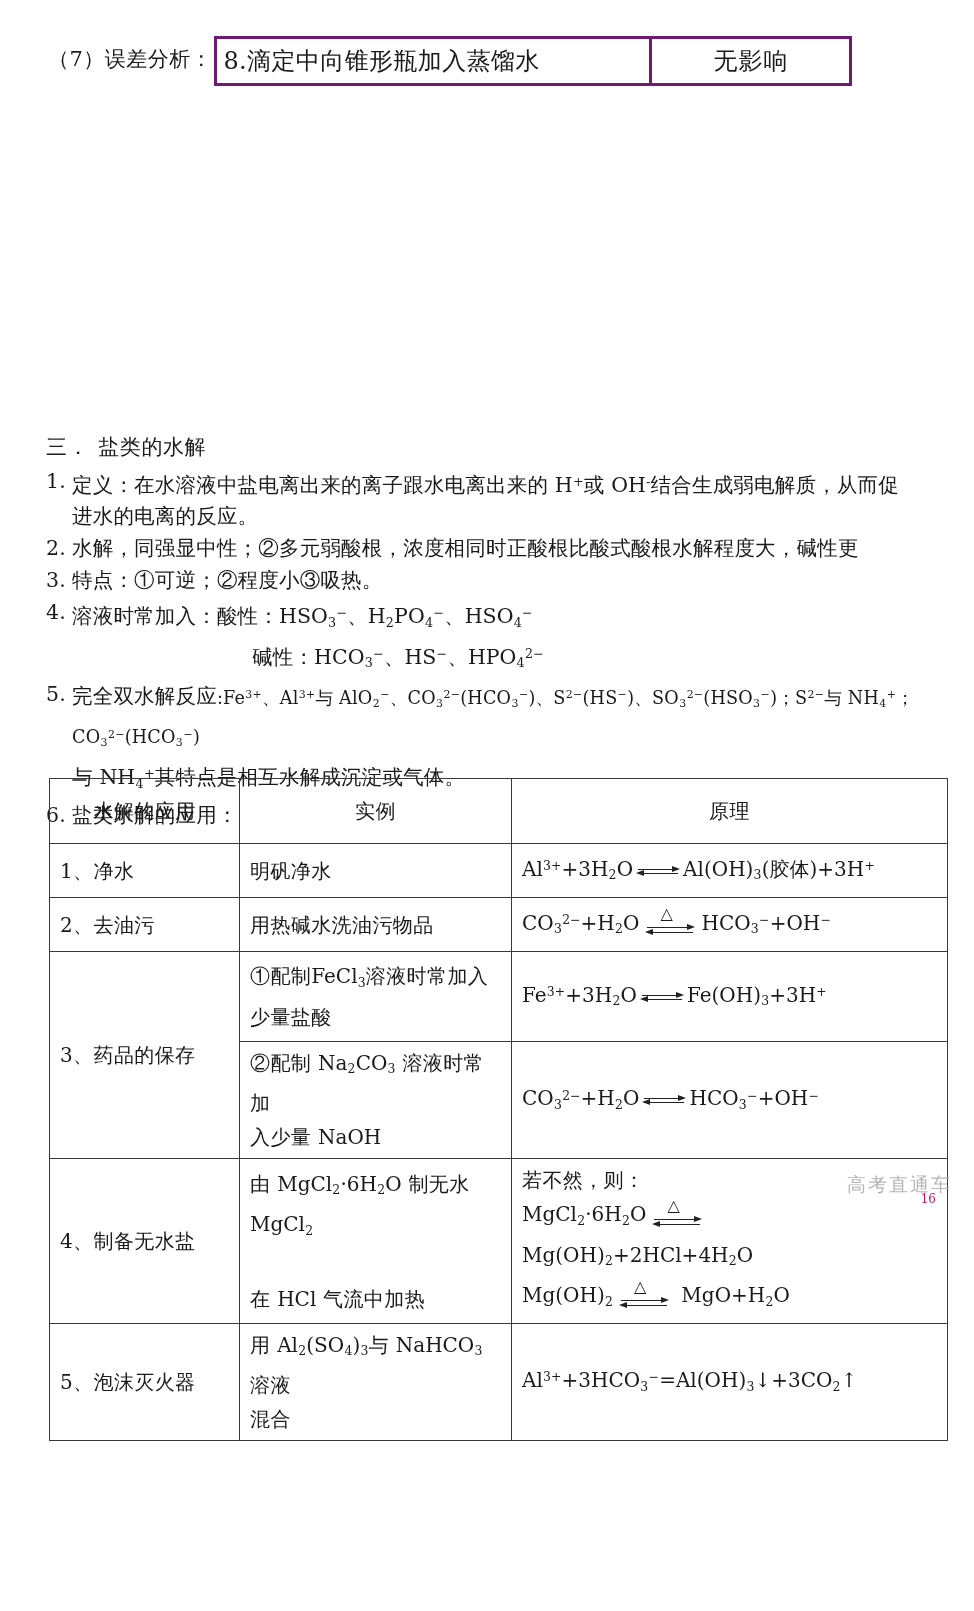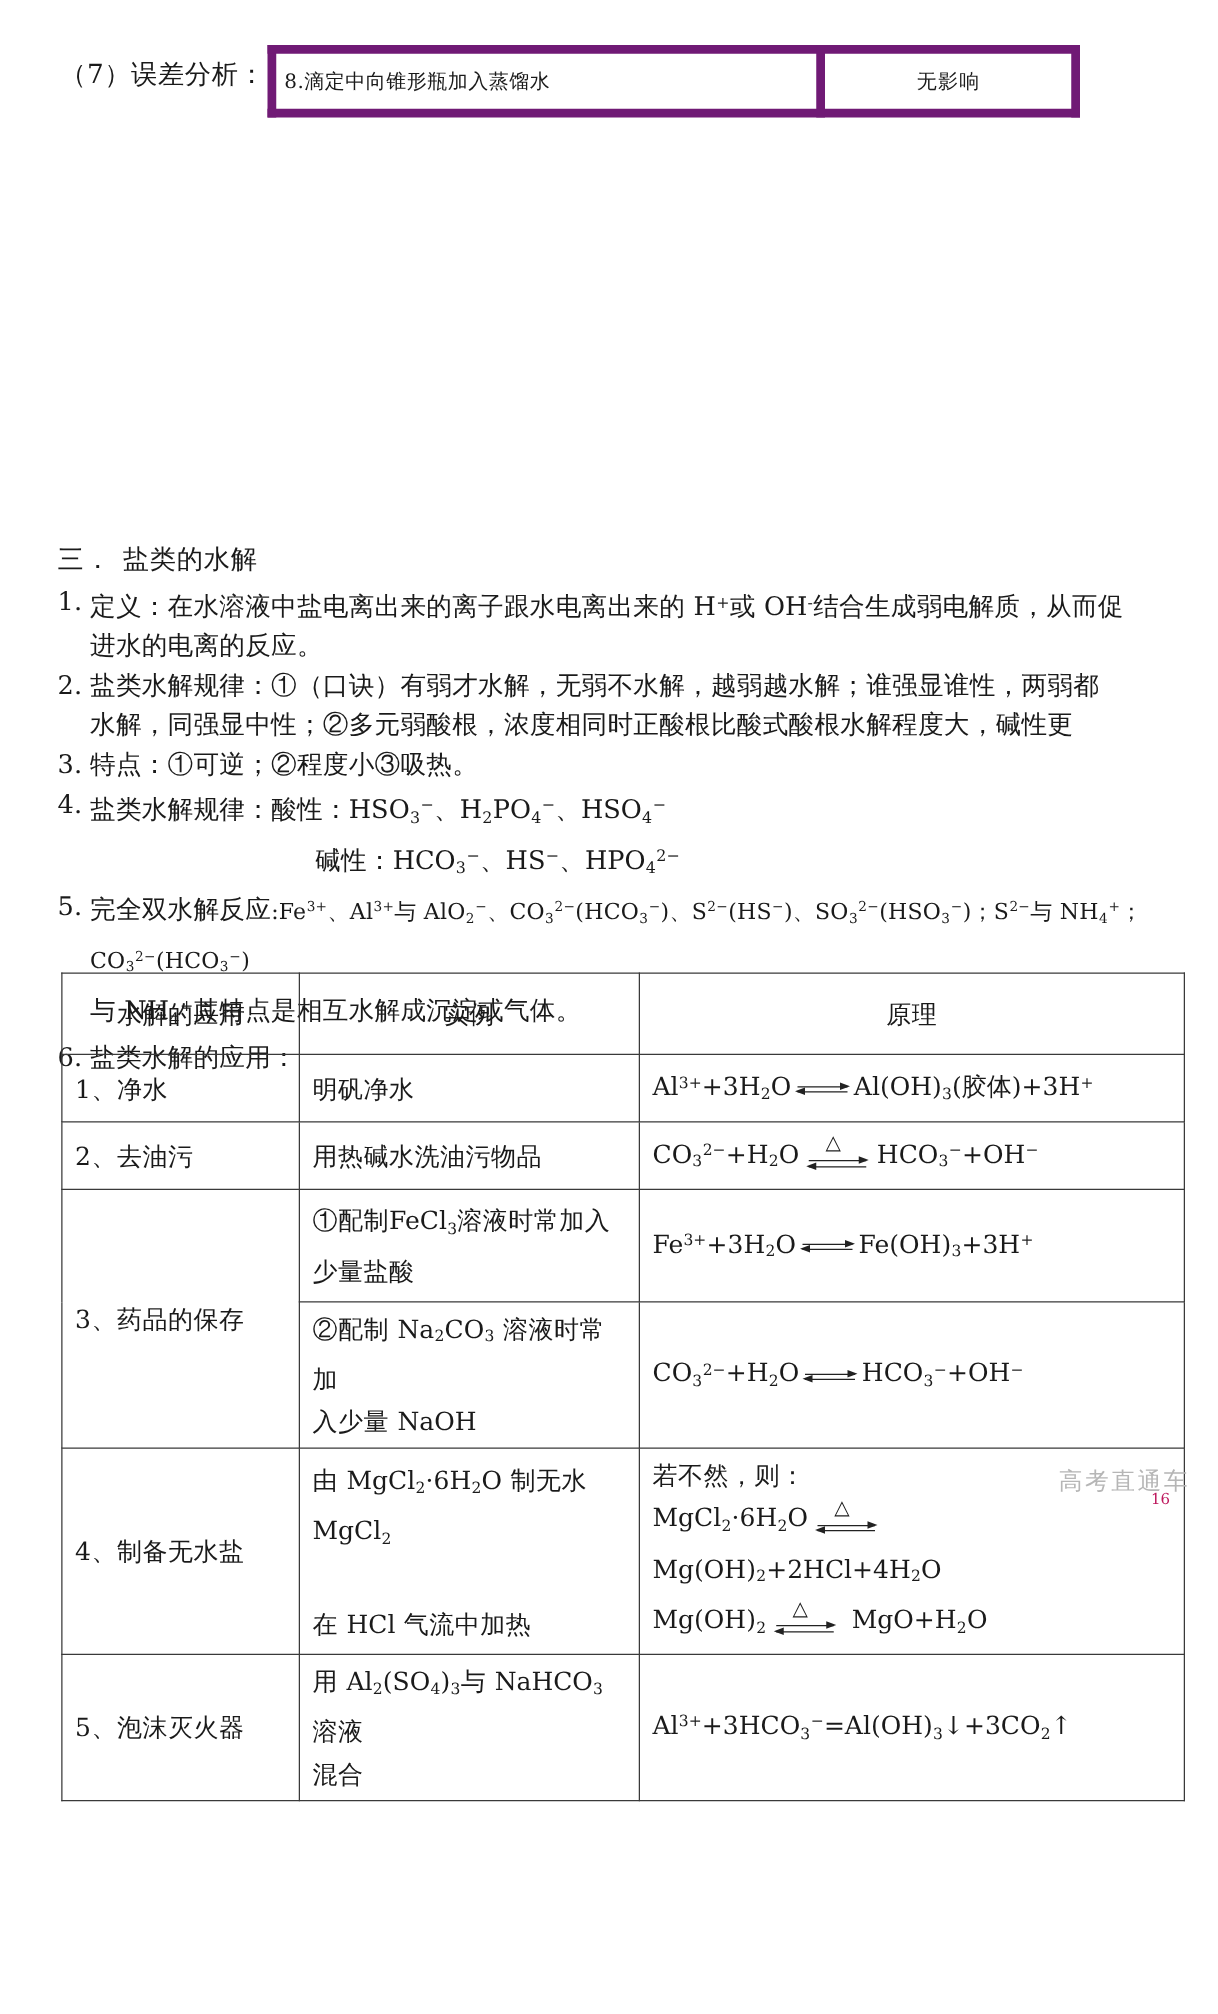--- a/index.html
+++ b/index.html
@@ -37,23 +37,23 @@
     letter-spacing: 0.5px;
     white-space: nowrap;
     padding-right: 2px;
   }
   .top-table {
     border-collapse: collapse;
     border: 3px solid #000;
     margin-top: 0px;
   }
   .top-table td {
-    border: 7px solid #701a75;
+    border: 3px solid #701a75;
     height: 44px;
-    font-size: 16px;
+    font-size: 24px;
     padding: 0 6px;
     vertical-align: middle;
   }
   .top-cell-a { width: 420px; text-align: left; letter-spacing: 0.4px; }
   .top-cell-b { width: 185px; text-align: center; letter-spacing: 1px; }
 
   
   .section {
     position: absolute;
     left: 46px;
@@ -239,36 +239,35 @@
       <span class="item-num">1.</span>
       <span class="item-body">
         <p>定义：在水溶液中盐电离出来的离子跟水电离出来的 <span class="fml">H<span class="sup">+</span></span>或 <span class="fml">OH<span class="sup">-</span></span>结合生成弱电解质，从而促</p>
         <p>进水的电离的反应。</p>
       </span>
     </div>
 
     <div class="item">
       <span class="item-num">2.</span>
       <span class="item-body">
-        <p>盐类水解规律：①（口诀）有弱才水解，无弱不水解，越弱越水解；谁强显谁性，两弱都</p>
         <p>水解，同强显中性；②多元弱酸根，浓度相同时正酸根比酸式酸根水解程度大，碱性更</p>
       </span>
     </div>
 
     <div class="item">
       <span class="item-num">3.</span>
       <span class="item-body">
         <p>特点：①可逆；②程度小③吸热。</p>
       </span>
     </div>
 
     <div class="item">
       <span class="item-num">4.</span>
       <span class="item-body">
-        <p><span>盐类水解规律：</span><span>酸性：</span><span class="fml">HSO<span class="sub">3</span><span class="sup">−</span>、H<span class="sub">2</span>PO<span class="sub">4</span><span class="sup">−</span>、HSO<span class="sub">4</span><span class="sup">−</span></span></p>
+        <p><span>溶液时常加入：</span><span>酸性：</span><span class="fml">HSO<span class="sub">3</span><span class="sup">−</span>、H<span class="sub">2</span>PO<span class="sub">4</span><span class="sup">−</span>、HSO<span class="sub">4</span><span class="sup">−</span></span></p>
         <p><span class="align-pad"></span><span>碱性：</span><span class="fml">HCO<span class="sub">3</span><span class="sup">−</span>、HS<span class="sup">−</span>、HPO<span class="sub">4</span><span class="sup">2−</span></span></p>
       </span>
     </div>
 
     <div class="item">
       <span class="item-num">5.</span>
       <span class="item-body">
         <p>完全双水解反应<span class="small-fml">:Fe<span class="sup">3+</span>、Al<span class="sup">3+</span>与 AlO<span class="sub">2</span><span class="sup">−</span>、CO<span class="sub">3</span><span class="sup">2−</span>(HCO<span class="sub">3</span><span class="sup">−</span>)、S<span class="sup">2−</span>(HS<span class="sup">−</span>)、SO<span class="sub">3</span><span class="sup">2−</span>(HSO<span class="sub">3</span><span class="sup">−</span>)；S<span class="sup">2−</span>与 NH<span class="sub">4</span><span class="sup">+</span>；CO<span class="sub">3</span><span class="sup">2−</span>(HCO<span class="sub">3</span><span class="sup">−</span>)</span></p>
         <p>与 <span class="fml">NH<span class="sub">4</span><span class="sup">+</span></span>其特点是相互水解成沉淀或气体。</p>
       </span>

